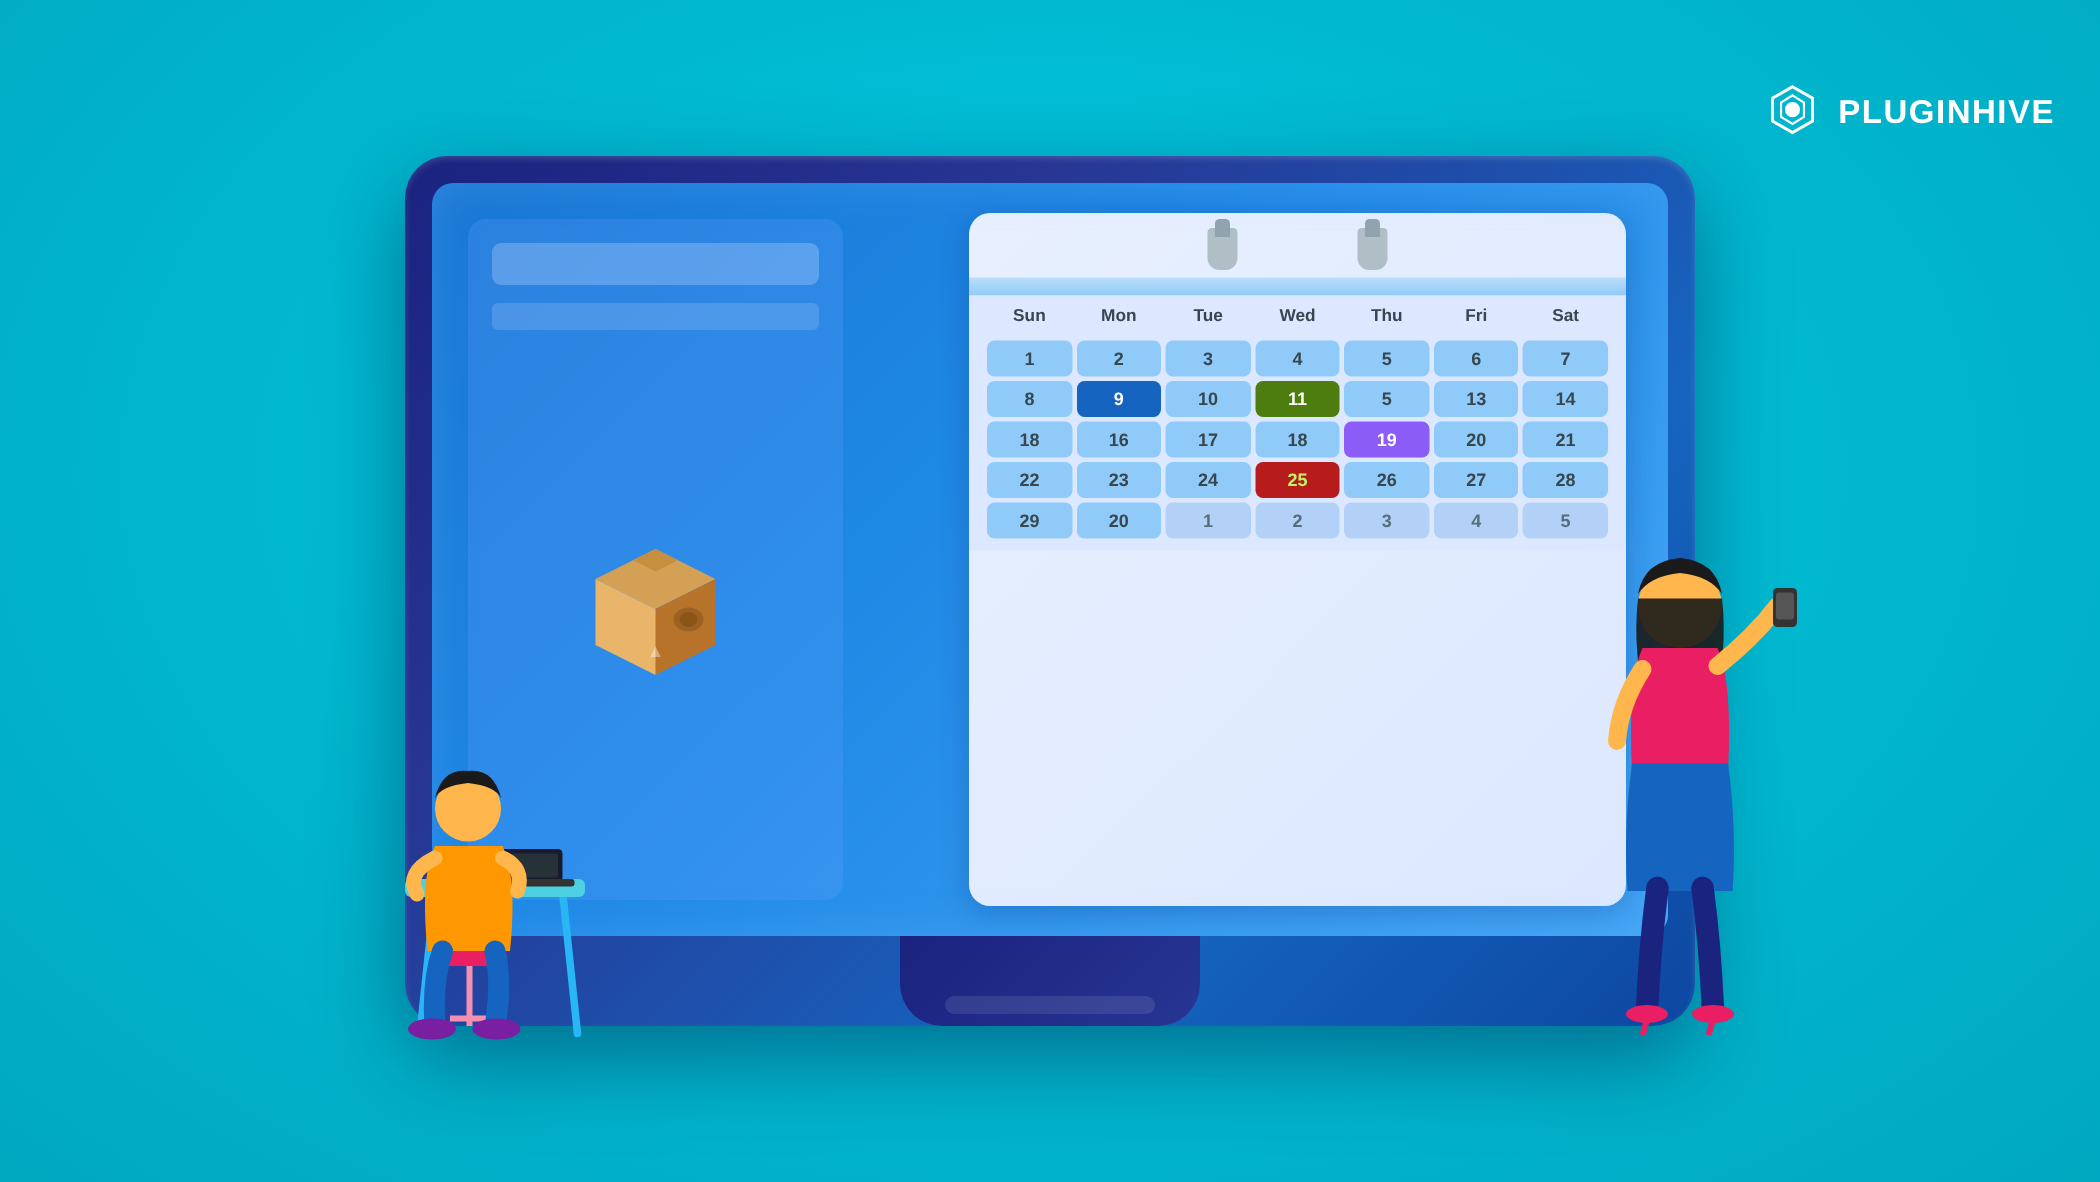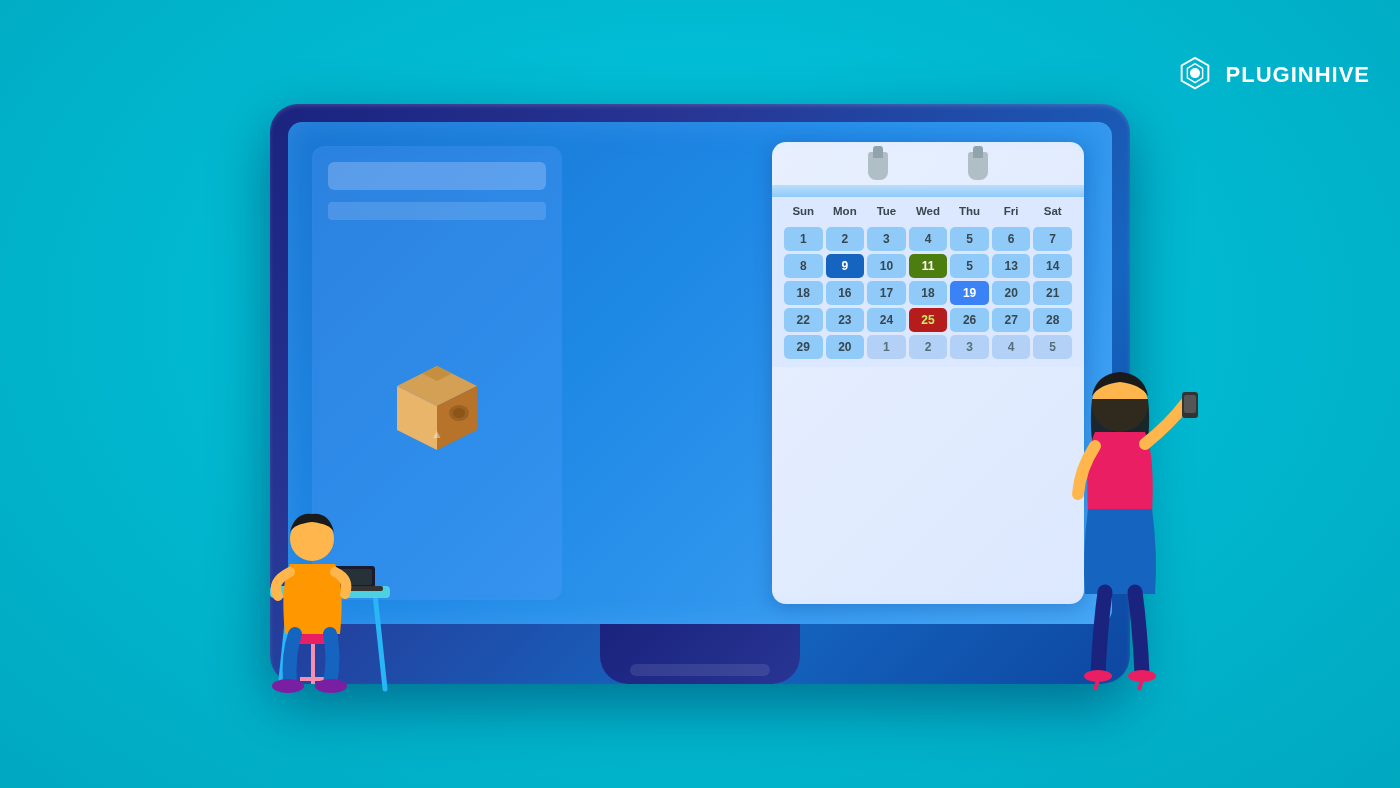--- a/index.html
+++ b/index.html
@@ -147,21 +147,21 @@
     .package-box {
       width: 120px;
       height: 100px;
     }
 
     
     .calendar-widget {
       position: absolute;
       top: 20px;
       right: 28px;
-      width: 312px;
+      width: 438px;
       bottom: 20px;
       background: linear-gradient(135deg, #e8f0fe 0%, #dce8ff 100%);
       border-radius: 14px;
       padding: 0;
       box-shadow: 0 4px 20px rgba(0,0,80,0.2);
       overflow: hidden;
     }
 
     
     .cal-rings {
@@ -238,21 +238,21 @@
       background: #1565c0;
       color: white;
     }
 
     .cal-cell.highlight-green {
       background: #4d7c0f;
       color: white;
     }
 
     .cal-cell.highlight-yellow {
-      background: #3b82f6;
+      background: #8b5cf6;
       color: white;
     }
 
     .cal-cell.highlight-red {
       background: #b71c1c;
       color: #bef264;
     }
 
     .cal-cell.faded {
       background: #b3d1f7;

